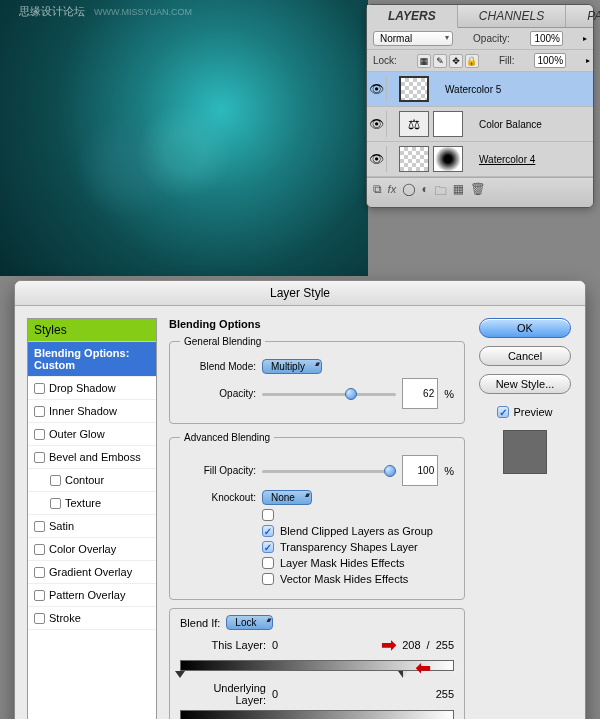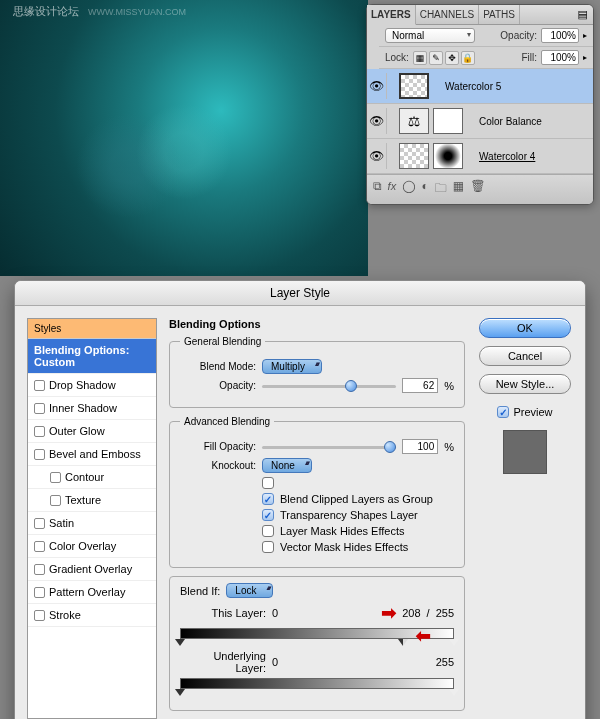--- a/index.html
+++ b/index.html
@@ -1,32 +1,32 @@
 <!DOCTYPE html>
 <html><head>
 <meta charset="utf-8">
 <style>
 * { box-sizing: border-box; margin: 0; padding: 0; font-family: "Lucida Grande", Arial, sans-serif; font-size: 11px; }
 body { background: #868686; width: 600px; height: 719px; position: relative; overflow: hidden; }
 
 
-.watermark { position: absolute; top: 4px; left: 13px; color: rgba(255,255,255,0.6); font-size: 11px; z-index: 2; }
+.watermark { position: absolute; top: 4px; left: 19px; color: rgba(255,255,255,0.6); font-size: 11px; z-index: 2; }
 .watermark .url { color: rgba(255,255,255,0.35); font-size: 9px; margin-left: 6px; }
 
 
 .canvas-bg { position: absolute; top: 0; left: 0; width: 368px; height: 276px; background: radial-gradient(circle at 60% 40%, #2dbabd 0%, #1a7a7e 30%, #0d4a4e 60%, #062c30 100%); z-index: 1; }
 .canvas-bg::after { content:""; position:absolute; inset:0; background: radial-gradient(circle at 50% 55%, rgba(80,200,200,0.25) 0 8%, transparent 20%), radial-gradient(circle at 35% 60%, rgba(40,120,130,0.4) 0 6%, transparent 18%); }
 
 
 .layers-panel { position: absolute; top: 4px; right: 6px; width: 228px; background: #d4d4d4; border: 1px solid #555; border-radius: 6px; z-index: 3; box-shadow: 0 2px 8px rgba(0,0,0,0.3); }
 .panel-tabs { display: flex; background: linear-gradient(#e0e0e0,#c8c8c8); border-radius: 5px 5px 0 0; border-bottom: 1px solid #999; }
-.panel-tab { padding: 4px 4px; font-size: 10px; color: #333; border-right: 1px solid #aaa; cursor: pointer; }
+.panel-tab { padding: 4px 21px; font-size: 12px; color: #333; border-right: 1px solid #aaa; cursor: pointer; font-style: italic; }
 .panel-tab.active { background: #d4d4d4; font-weight: bold; border-bottom: 1px solid #d4d4d4; margin-bottom: -1px; }
 .panel-menu { margin-left: auto; padding: 3px 5px; }
-.panel-row { display: flex; align-items: center; padding: 3px 6px; gap: 4px; border-bottom: 1px solid #bbb; margin-left: 12px; }
+.panel-row { display: flex; align-items: center; padding: 3px 6px; gap: 20px; border-bottom: 1px solid #bbb; }
 .select-small { border: 1px solid #999; background: linear-gradient(#fff,#eee); border-radius: 3px; padding: 1px 16px 1px 6px; font-size: 10px; position: relative; }
 .select-small::after { content: "▾"; position: absolute; right: 3px; font-size: 8px; color: #555; }
 .label-small { font-size: 10px; color: #333; }
 .num-input { border: 1px solid #999; background: #fff; width: 38px; padding: 1px 2px; font-size: 10px; text-align: right; border-radius: 2px; }
 .lock-icons { display: flex; gap: 2px; }
 .lock-icons span { width: 14px; height: 14px; border: 1px solid #aaa; background: #e8e8e8; border-radius: 2px; display: flex; align-items:center; justify-content:center; font-size:9px; }
 
 .layer-list { background: #d4d4d4; max-height: 130px; }
 .layer-row { display: flex; align-items: center; border-bottom: 1px solid #bbb; padding: 2px 0; }
 .layer-row.selected { background: #a8c8ef; }
@@ -43,38 +43,38 @@
 
 .panel-footer { display: flex; gap: 6px; padding: 4px 6px; border-top: 1px solid #aaa; background: linear-gradient(#d8d8d8,#c4c4c4); border-radius: 0 0 5px 5px; }
 .panel-footer span { font-size: 12px; color: #555; cursor: pointer; }
 
 
 .dialog { position: absolute; top: 280px; left: 14px; width: 572px; background: #ebebeb; border: 1px solid #888; border-radius: 7px; box-shadow: 0 8px 20px rgba(0,0,0,0.4); z-index: 4; }
 .dialog-title { text-align: center; padding: 5px; font-size: 12px; background: linear-gradient(#f4f4f4,#dcdcdc); border-radius: 6px 6px 0 0; border-bottom: 1px solid #aaa; }
 .dialog-body { display: flex; padding: 12px 12px 16px 12px; gap: 8px; }
 
 .styles-list { width: 130px; border: 1px solid #999; background: #fff; }
-.styles-header { background: #fdba74; padding: 4px 6px; border-bottom: 1px solid #ccc; font-size: 10px; }
+.styles-header { background: #84cc16; padding: 4px 6px; border-bottom: 1px solid #ccc; font-size: 12px; }
 .style-item { padding: 5px 6px; border-bottom: 1px solid #eee; display: flex; align-items: center; gap: 4px; font-size: 10px; }
 .style-item.selected { background: #3874d6; color: #fff; font-weight: bold; }
 .style-item.indent { padding-left: 22px; }
 .cb { width: 11px; height: 11px; border: 1px solid #888; background: #fff; border-radius: 2px; display: inline-block; }
 
 .options-area { flex: 1; padding: 0 4px; }
 .options-title { font-weight: bold; font-size: 11px; margin-bottom: 6px; }
 fieldset { border: 1px solid #aaa; border-radius: 4px; padding: 8px 10px 10px 10px; margin-bottom: 8px; }
 legend { font-size: 10px; padding: 0 4px; }
 .opt-row { display: flex; align-items: center; gap: 6px; margin: 4px 0; font-size: 10px; }
 .opt-label { width: 76px; text-align: right; font-size: 10px; }
 .aqua-select { background: linear-gradient(#a8cdf0,#6fa8e0); border: 1px solid #4478bb; border-radius: 4px; padding: 1px 16px 1px 8px; color: #000; font-size: 10px; position: relative; }
 .aqua-select::after { content:"▴▾"; position: absolute; right: 3px; font-size: 7px; line-height: 6px; color: #224; letter-spacing:-2px; }
 .slider { position: relative; height: 14px; flex: 1; max-width: 140px; }
 .slider-track { position: absolute; top: 6px; left: 0; right: 0; height: 3px; background: #bbb; border-radius: 2px; }
 .slider-thumb { position: absolute; top: 1px; width: 12px; height: 12px; background: radial-gradient(circle at 30% 30%, #cde6ff, #4a8de0); border: 1px solid #3a6aaa; border-radius: 50%; }
-.num-box { border: 1px solid #999; background: #fff; width: 36px; padding: 1px 3px; font-size: 10px; text-align: right; }
+.num-box { border: 1px solid #999; background: #fff; width: 36px; padding: 9px 3px; font-size: 10px; text-align: right; }
 .check { width: 12px; height: 12px; border: 1px solid #777; border-radius: 3px; background: #fff; display: inline-flex; align-items:center; justify-content:center; font-size: 10px; color: #1860d0; }
 .check.on::after { content:"✓"; font-weight: bold; }
 .check.on { background: linear-gradient(#dceafc,#a8c8f0); border-color:#5a8acc; }
 
 .blendif-slider { position: relative; height: 18px; margin: 2px 0 4px 0; }
 .blendif-track { height: 11px; background: linear-gradient(to right, #000, #fff); border: 1px solid #666; }
 .bi-mark { position: absolute; top: 11px; font-size: 10px; transform: translateX(-50%); }
 .bi-mark.tri { width: 0; height: 0; border-left: 5px solid transparent; border-right: 5px solid transparent; border-top: 7px solid #333; }
 .bi-mark.tri.split { border-top-color: transparent; }
 .bi-mark.tri.split::before { content:""; position:absolute; left:-5px; top:-7px; border-left:5px solid transparent; border-right:0; border-top:7px solid #333; }

